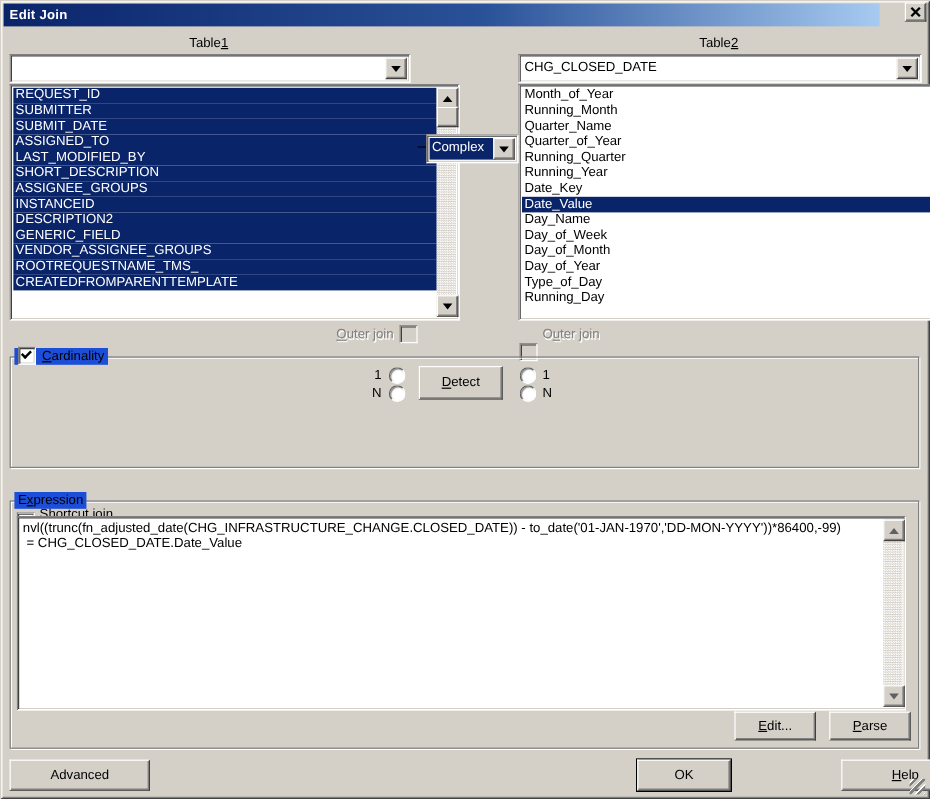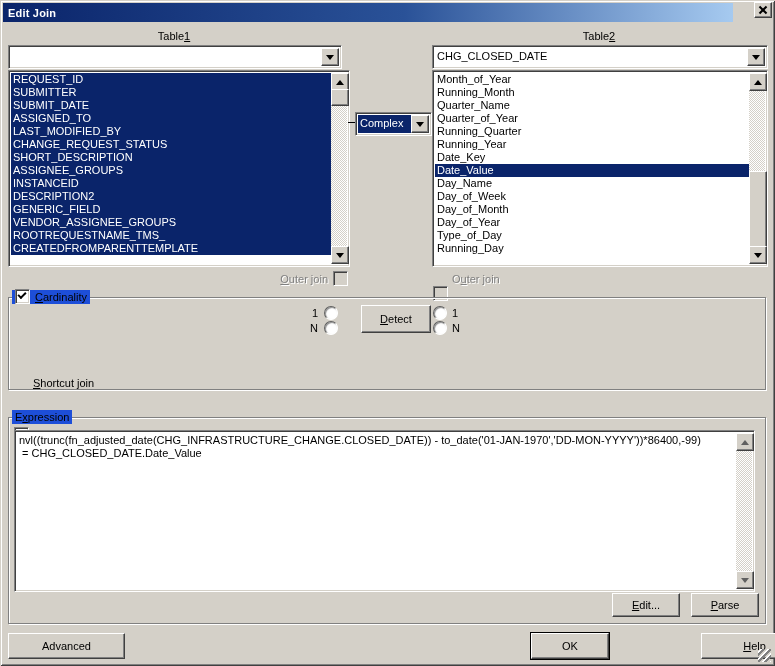--- a/index.html
+++ b/index.html
@@ -19,21 +19,21 @@
   .sunken{border:1px solid;border-color:#808080 #ffffff #ffffff #808080;box-shadow:inset 1px 1px 0 #404040, inset -1px -1px 0 #d4d0c8;background:#fff;}
   .btn{background:#d4d0c8;border:1px solid;border-color:#ffffff #404040 #404040 #ffffff;box-shadow:inset -1px -1px 0 #808080;display:flex;align-items:center;justify-content:center;cursor:default;}
   .btn.default{box-shadow:inset -1px -1px 0 #808080, 0 0 0 1px #000;}
   .combo{background:#fff;}
   .combo .val{position:absolute;left:2px;top:2px;bottom:2px;right:18px;line-height:16px;padding-left:2px;white-space:nowrap;overflow:hidden;}
   .combo .val.hl{background:#0a246a;color:#fff;}
   .combo-btn{position:absolute;right:2px;top:2px;width:16px;bottom:2px;background:#d4d0c8;border:1px solid;border-color:#ffffff #404040 #404040 #ffffff;box-shadow:inset -1px -1px 0 #808080;display:flex;align-items:center;justify-content:center;}
   .tri-down{width:0;height:0;border-left:4px solid transparent;border-right:4px solid transparent;border-top:5px solid #000;}
   .tri-up{width:0;height:0;border-left:4px solid transparent;border-right:4px solid transparent;border-bottom:5px solid #000;}
   .tri-gray{border-top-color:#606060;border-bottom-color:#606060;}
-  .list{background:#fff;}
+  .list{background:#fff;padding-left:33px;}
   .list-items{position:absolute;left:2px;top:2px;right:18px;bottom:2px;overflow:hidden;}
   .list-item{height:13px;line-height:13px;padding-left:2px;white-space:nowrap;overflow:hidden;}
   .list-item.selected{background:#0a246a;color:#fff;}
   .vscroll{position:absolute;top:2px;right:2px;bottom:2px;width:16px;
     background-image:conic-gradient(#ffffff 25%, #d4d0c8 0 50%, #ffffff 0 75%, #d4d0c8 0);background-size:2px 2px;}
   .sbtn{position:absolute;left:0;width:16px;height:16px;background:#d4d0c8;border:1px solid;border-color:#ffffff #404040 #404040 #ffffff;box-shadow:inset -1px -1px 0 #808080;display:flex;align-items:center;justify-content:center;}
   .sbtn.up{top:0;} .sbtn.down{bottom:0;}
   .thumb{position:absolute;left:0;width:16px;background:#d4d0c8;border:1px solid;border-color:#ffffff #404040 #404040 #ffffff;box-shadow:inset -1px -1px 0 #808080;}
   .connector{background:#000;height:1px;}
   .group{border:1px solid #808080;box-shadow:1px 1px 0 #ffffff, inset 1px 1px 0 #ffffff;}
@@ -75,21 +75,20 @@
   </div>
 
   <div class="abs sunken list" style="left:8px;top:70px;width:340px;height:195px;">
     <div class="list-items">
 
     <div class="list-item selected">REQUEST_ID</div>
         <div class="list-item selected">SUBMITTER</div>
         <div class="list-item selected">SUBMIT_DATE</div>
         <div class="list-item selected">ASSIGNED_TO</div>
         <div class="list-item selected">LAST_MODIFIED_BY</div>
-        <div class="list-item selected">CHANGE_REQUEST_STATUS</div>
         <div class="list-item selected">SHORT_DESCRIPTION</div>
         <div class="list-item selected">ASSIGNEE_GROUPS</div>
         <div class="list-item selected">INSTANCEID</div>
         <div class="list-item selected">DESCRIPTION2</div>
         <div class="list-item selected">GENERIC_FIELD</div>
         <div class="list-item selected">VENDOR_ASSIGNEE_GROUPS</div>
         <div class="list-item selected">ROOTREQUESTNAME_TMS_</div>
         <div class="list-item selected">CREATEDFROMPARENTTEMPLATE</div>
       </div>
     <div class="vscroll">
@@ -148,30 +147,30 @@
 
   <div class="abs group" style="left:8px;top:297px;width:756px;height:91px;"></div>
   <div class="abs grouphead" style="left:12px;top:290px;">
     <span class="checkbox checked"></span>
     <span class="lbl"><span></span><span class="ul">C</span><span>ardinality</span></span>
   </div>
   <div class="abs lbl" style="left:306px;top:306px;width:12px;text-align:right;">1</div>
   <div class="abs radio" style="left:324px;top:306px;"></div>
   <div class="abs lbl" style="left:304px;top:321px;width:14px;text-align:right;">N</div>
   <div class="abs radio" style="left:324px;top:321px;"></div>
-  <div class="abs btn" style="left:361px;top:305px;width:68px;height:26px;">
+  <div class="abs btn" style="left:349px;top:305px;width:68px;height:26px;">
       <span><span></span><span class="ul">D</span><span>etect</span></span>
     </div>
   <div class="abs radio" style="left:433px;top:306px;"></div>
   <div class="abs lbl" style="left:452px;top:306px;">1</div>
   <div class="abs radio" style="left:433px;top:321px;"></div>
   <div class="abs lbl" style="left:452px;top:321px;">N</div>
 
   <div class="abs checkbox" style="left:14px;top:397px;"></div>
-  <div class="abs lbl" style="left:33px;top:376px;"><span></span><span class="ul">S</span><span>hortcut join</span></div>
+  <div class="abs lbl" style="left:33px;top:422px;"><span></span><span class="ul">S</span><span>hortcut join</span></div>
 
   <div class="abs group" style="left:8px;top:417px;width:756px;height:205px;"></div>
   <div class="abs grouphead" style="left:12px;top:410px;">
     <span class="lbl"><span>E</span><span class="ul">x</span><span>pression</span></span>
   </div>
   <div class="abs sunken" style="left:14px;top:430px;width:739px;height:160px;">
     <div class="exprtext">nvl((trunc(fn_adjusted_date(CHG_INFRASTRUCTURE_CHANGE.CLOSED_DATE)) - to_date('01-JAN-1970','DD-MON-YYYY'))*86400,-99)
  = CHG_CLOSED_DATE.Date_Value</div>
     <div class="vscroll">
       <div class="sbtn up">

